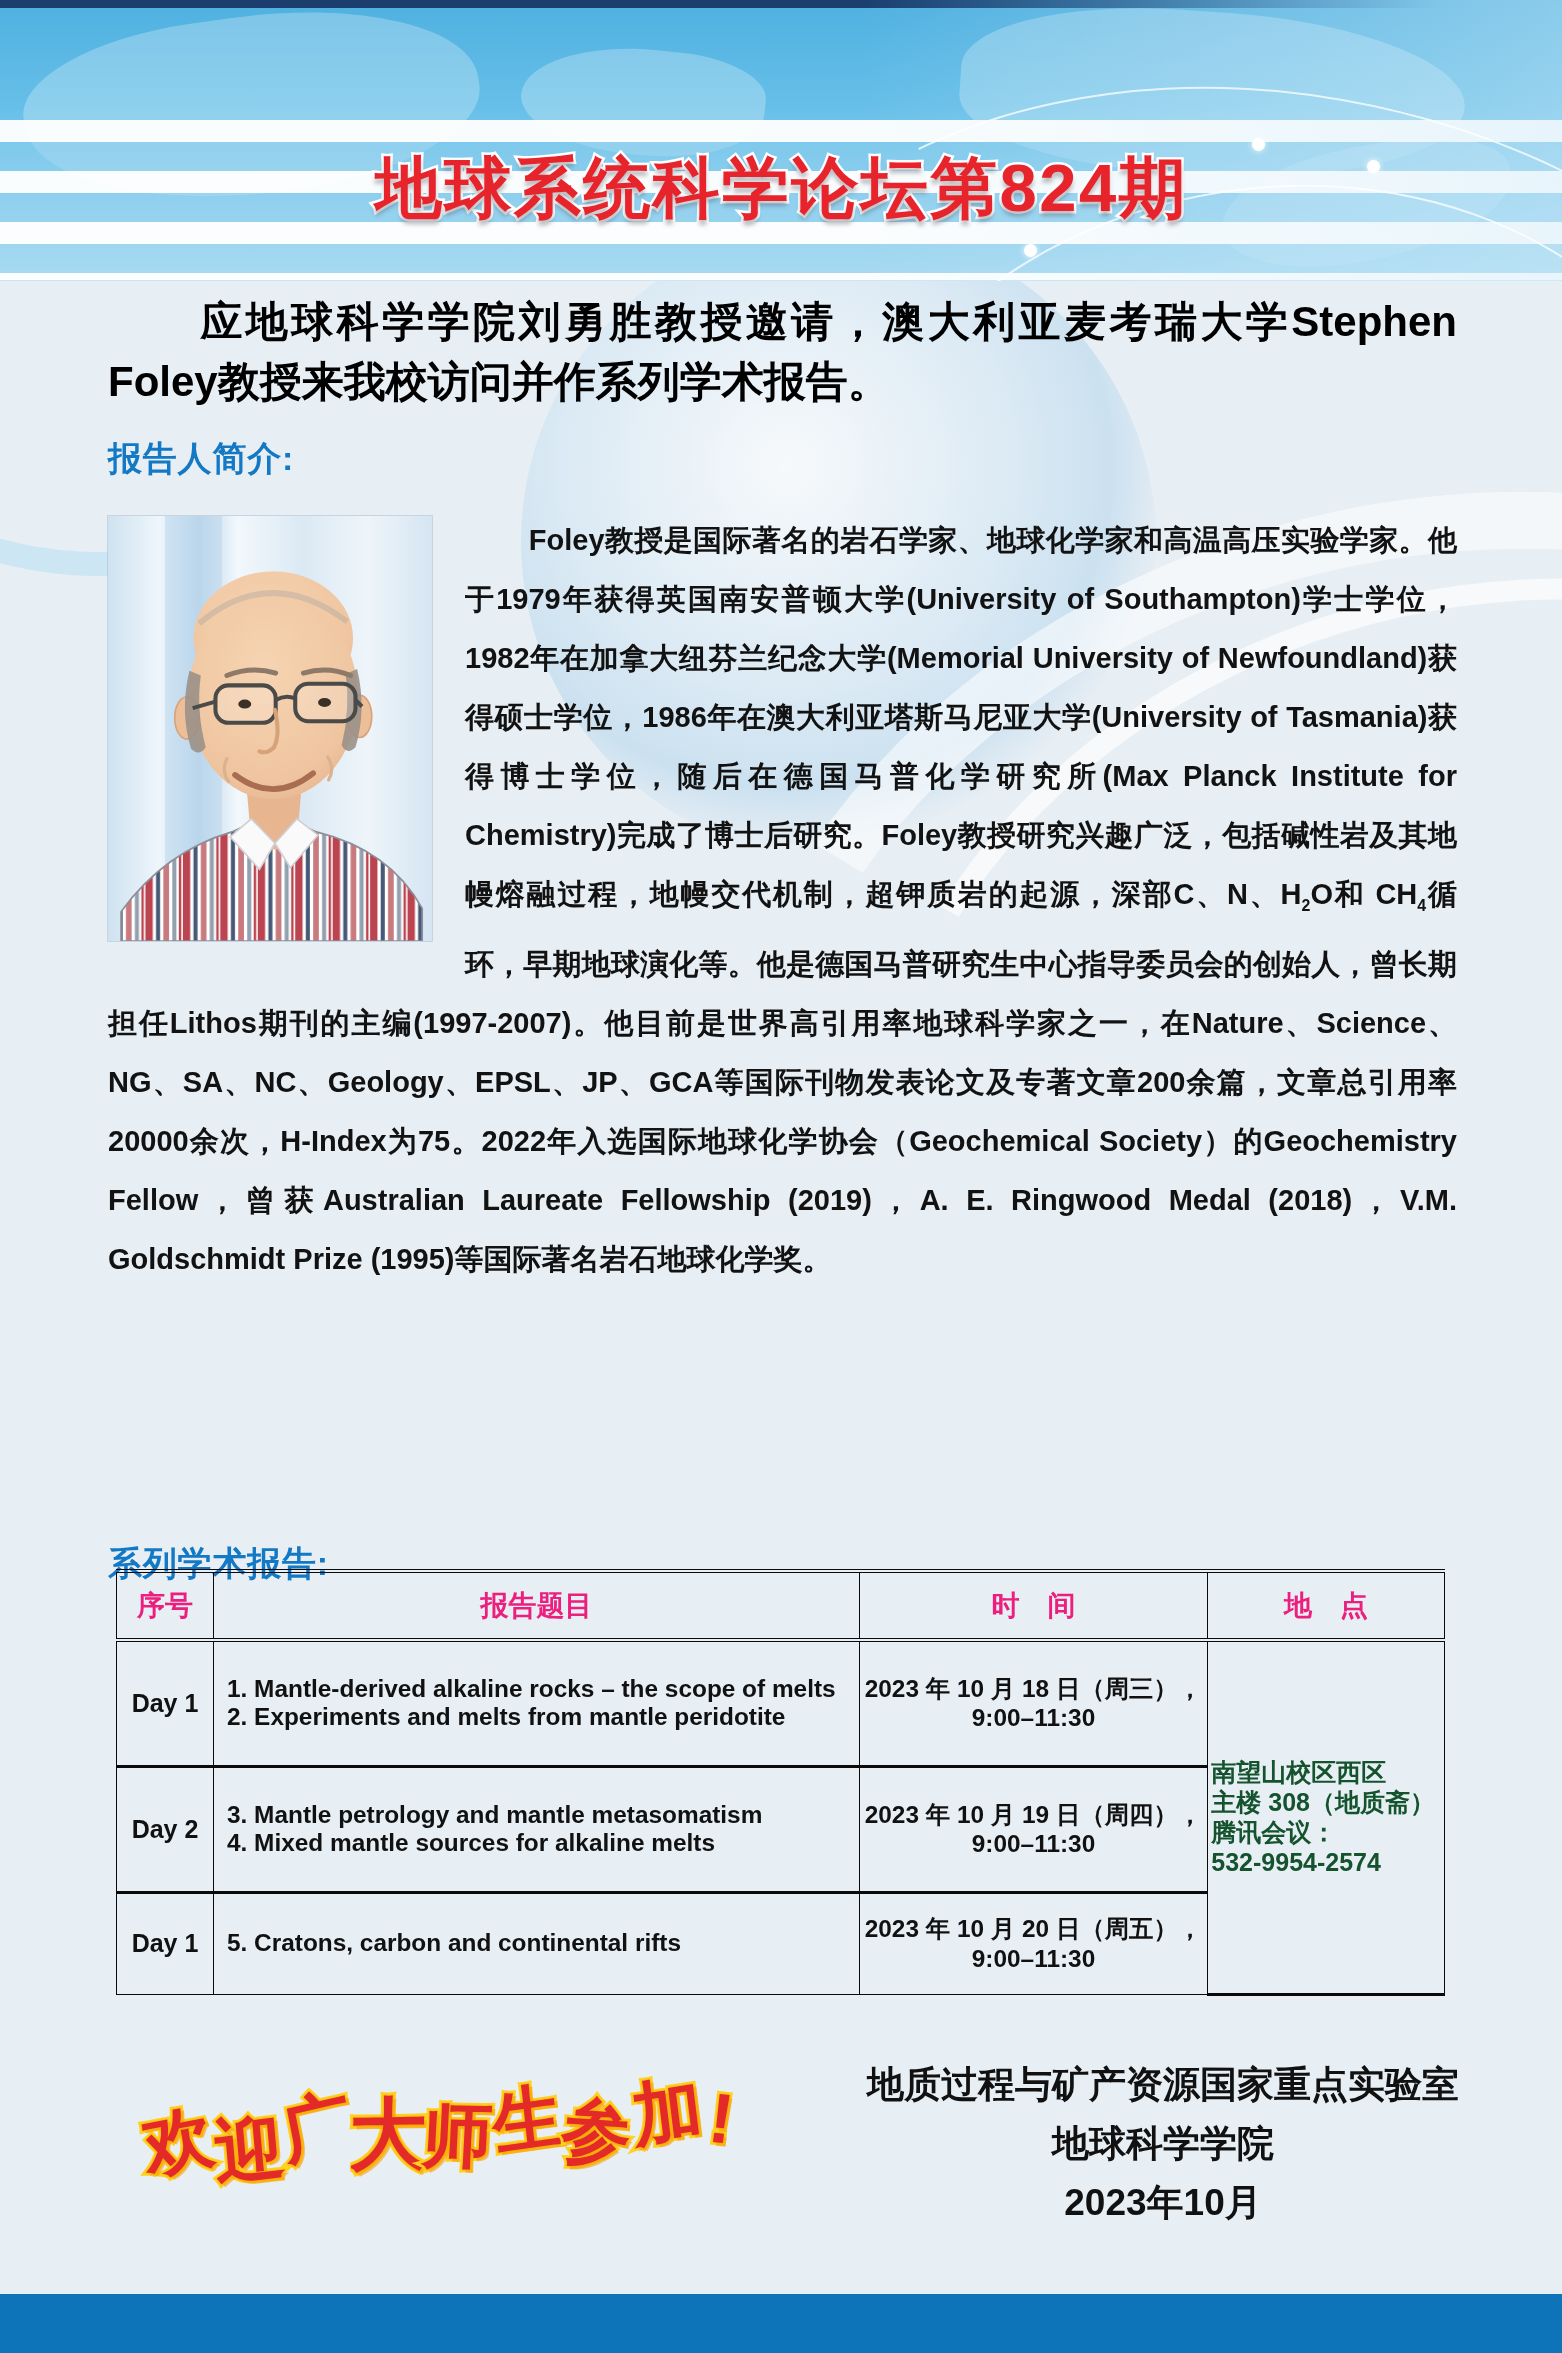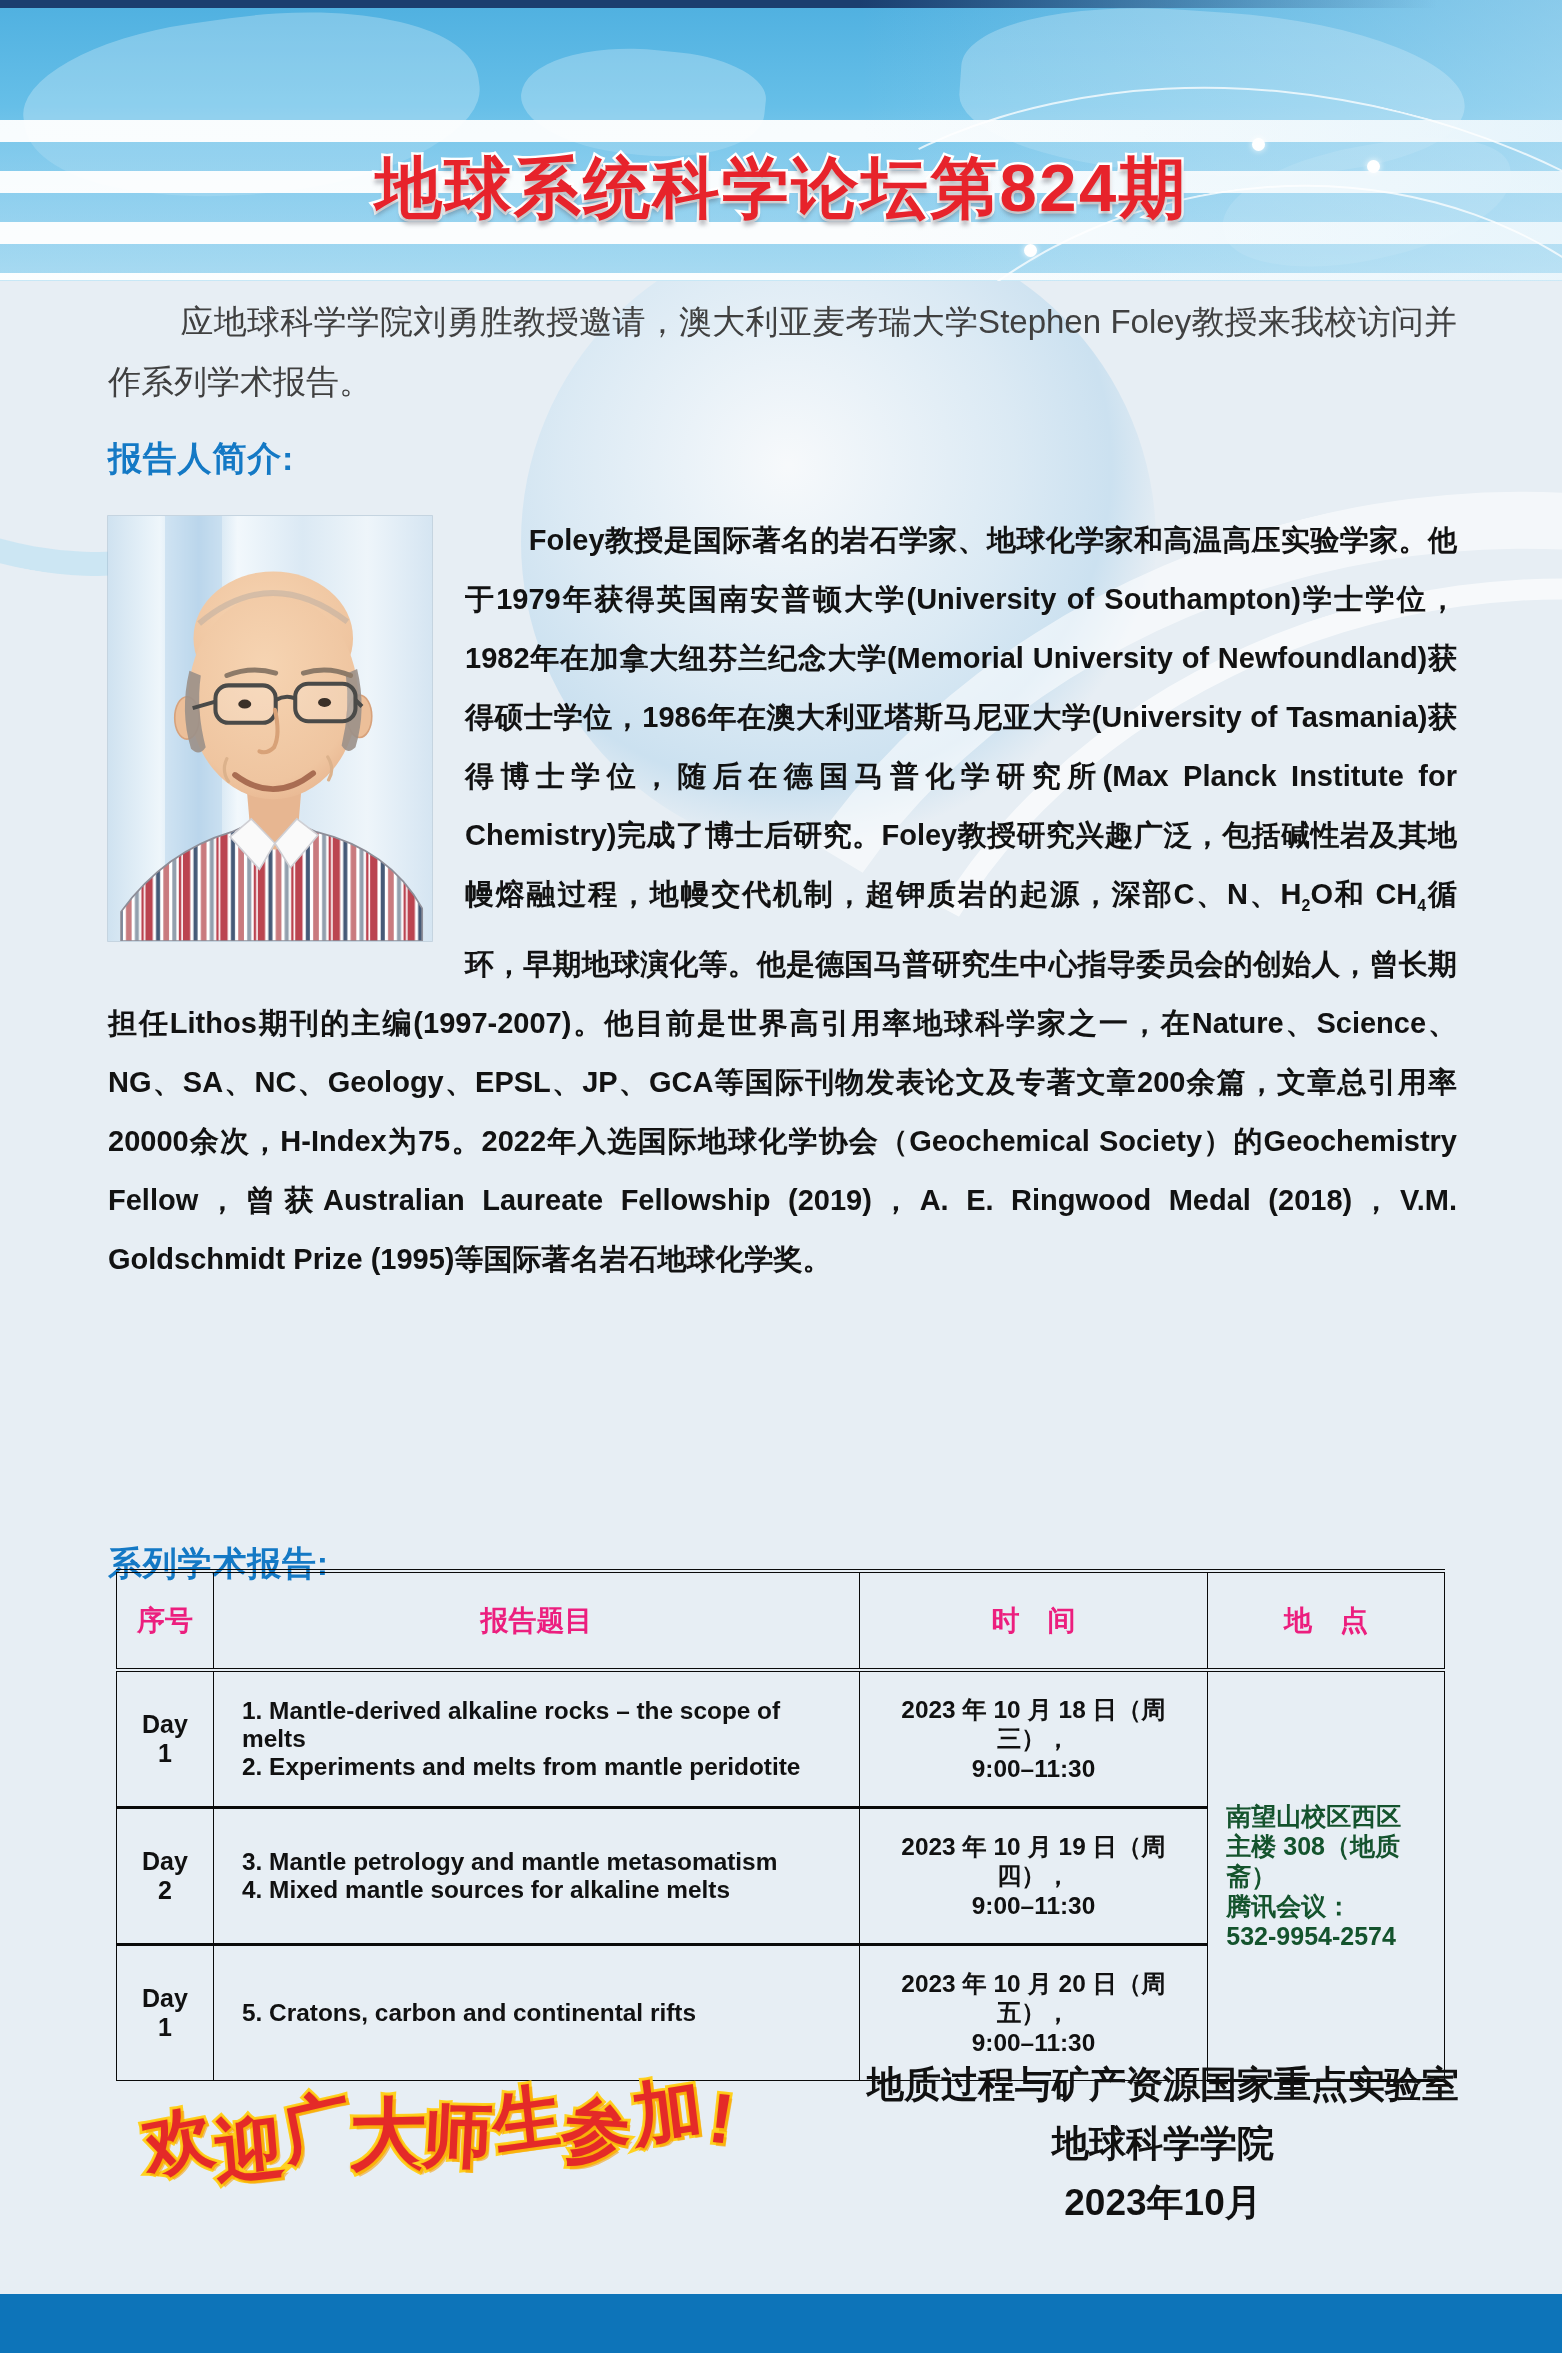--- a/index.html
+++ b/index.html
@@ -42,37 +42,37 @@
   .sw1{left:700px;top:220px;width:1384px;height:1099px;
        border-top:57px solid rgba(255,255,255,0.55);border-left:57px solid transparent;
        border-right:57px solid transparent;border-bottom:57px solid transparent;transform:rotate(-14deg);}
   .sw2{left:855px;top:309px;width:1221px;height:977px;
        border-top:21px solid rgba(255,255,255,0.65);border-left:21px solid transparent;
        border-right:21px solid transparent;border-bottom:21px solid transparent;transform:rotate(-17deg);}
   .sw3{left:-212px;top:-98px;width:505px;height:342px;
        border-bottom:24.4px solid rgba(197,227,243,0.8);border-left:24.4px solid transparent;
        border-right:24.4px solid transparent;border-top:24.4px solid transparent;transform:rotate(10deg);}
 
-  .intro{position:absolute;left:108px;top:11.4px;width:1349px;font-size:33px;font-weight:normal;color:#404040;
+  .intro{position:absolute;left:108px;top:11.4px;width:1349px;font-size:42px;font-weight:bold;color:#000000;
          line-height:60px;text-align:justify;text-indent:2.2em;}
   .sec-heading{position:absolute;left:108px;color:#1479c5;font-size:34px;font-weight:900;letter-spacing:0.8px;}
   .speaker-heading{top:155px;}
   .series-heading{top:1260px;}
 
   .bio{position:absolute;left:108px;top:230px;width:1349px;}
   .photo{float:left;width:324px;height:425px;margin:4.9px 33px 6.5px 0;background:#dfeaf3;
          box-shadow:0 0 0 0.8px rgba(160,185,205,0.6);}
   .photo svg{display:block;width:100%;height:100%;}
   .bio-text{font-size:29px;font-weight:bold;color:#121212;line-height:59px;text-align:justify;text-indent:2.2em;}
   .bio-text sub{font-size:0.55em;}
 
   
   .table-wrap{position:absolute;left:116px;top:1288px;}
   table.tbl{border-collapse:collapse;table-layout:fixed;width:1328px;}
-  .tbl th,.tbl td{border:1.6px solid #0a0a0a;padding:15px;vertical-align:middle;}
+  .tbl th,.tbl td{border:1.6px solid #0a0a0a;padding:0;vertical-align:middle;}
   .tbl thead th{height:65px;font-size:28px;font-weight:900;color:#ec1e7e;text-align:center;
                 border-top:4.9px double #0a0a0a;border-bottom:4.9px double #0a0a0a;}
   .tbl .r1 td,.tbl .r2 td{border-bottom:3.3px solid #0a0a0a;}
   .cell-flex{display:flex;flex-direction:column;justify-content:space-around;height:100%;}
   .c-day{font-size:25px;font-weight:bold;text-align:center;color:#111;}
   .c-titles .cell-flex{padding:6.5px 4.9px 6.5px 13px;}
   .title-line{font-size:24.4px;font-weight:bold;color:#111;text-align:left;line-height:1.15;}
   .c-time .cell-flex{padding:8.1px 3.3px;}
   .time-line{font-size:24.4px;font-weight:bold;color:#111;text-align:center;line-height:1.2;}
   .c-loc .cell-flex{padding:11.4px 3.3px;}

